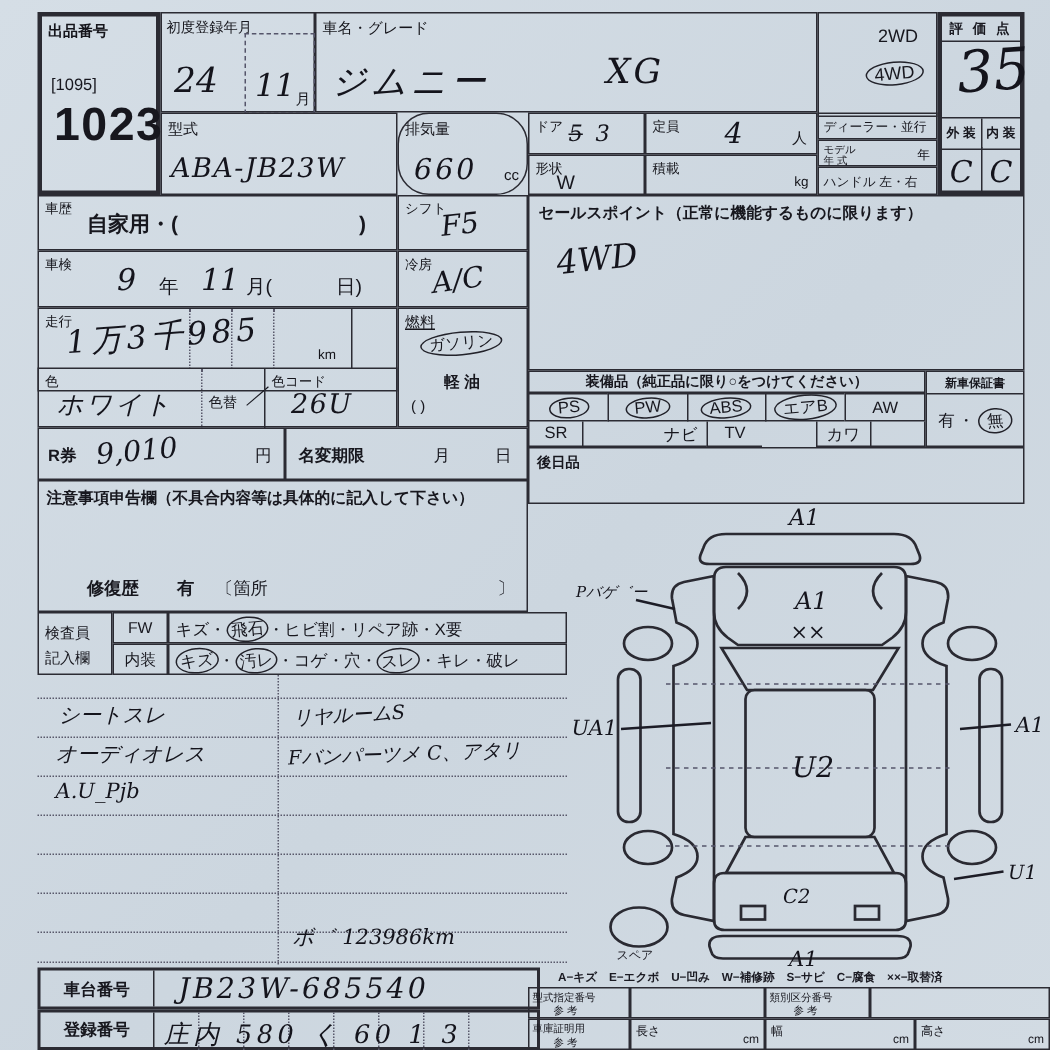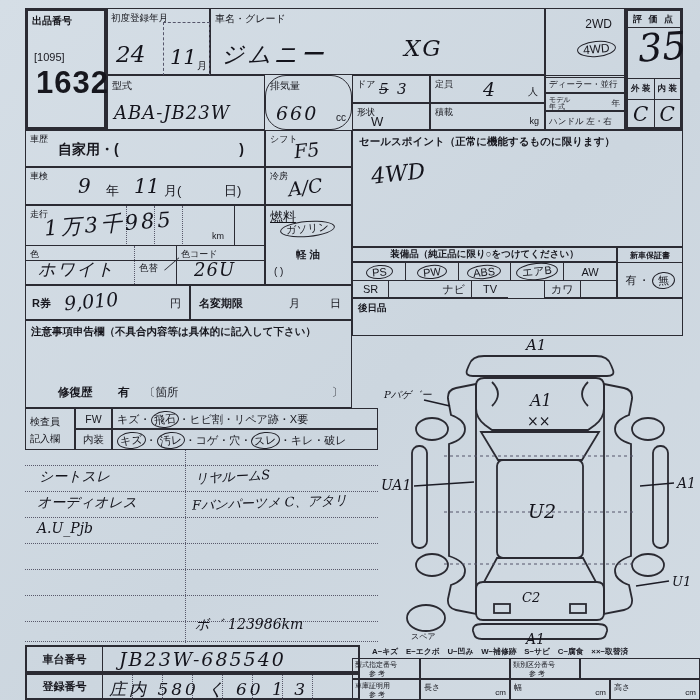--- a/index.html
+++ b/index.html
@@ -18,21 +18,21 @@
   svg text{font-family:"DejaVu Serif",serif;}
 </style>
 </head>
 <body>
 
 <div id="sheet">
 
   <div class="c thick" style="left:25px;top:8px;width:82px;height:122px;">
     <span class="abs lb" style="left:4px;top:3px;font-weight:bold;">出品番号</span>
     <span class="abs" style="left:6px;top:40px;font-size:11px;">[1095]</span>
-    <span class="abs" style="left:8px;top:54px;font-size:31px;font-weight:bold;letter-spacing:1px;">1632</span>
+    <span class="abs" style="left:8px;top:54px;font-size:31px;font-weight:bold;letter-spacing:1px;">1023</span>
   </div>
 
   <div class="c" style="left:107px;top:8px;width:103px;height:67px;">
     <span class="abs lb" style="left:3px;top:3px;font-size:9.5px;">初度登録年月</span>
     <span class="abs hw" style="left:8px;top:32px;font-size:23px;">24</span>
     <div class="abs" style="left:55px;top:13px;width:45px;height:52px;border:1.2px dashed #55556a;">
       <span class="abs hw" style="left:6px;top:22px;font-size:21px;">11</span>
       <span class="abs lb" style="right:2px;bottom:2px;">月</span>
     </div>
   </div>
@@ -130,21 +130,21 @@
     <span class="abs lb" style="left:4px;top:2px;font-size:9px;">走行</span>
     <div class="dotv" style="left:100px;top:0;height:40px;"></div>
     <div class="dotv" style="left:128px;top:0;height:40px;"></div>
     <div class="dotv" style="left:156px;top:0;height:40px;"></div>
     <div class="abs" style="left:208px;top:0;height:40px;border-left:1.4px solid #2b2b33;"></div>
     <span class="abs hw" style="left:18px;top:4px;font-size:21px;letter-spacing:3px;transform:rotate(-4deg);">1万3千985</span>
     <span class="abs lb" style="left:186px;top:25px;font-size:9px;">km</span>
   </div>
 
   <div class="c" style="left:265px;top:205px;width:87px;height:80px;">
-    <span class="abs lb" style="left:4px;top:2px;font-size:13px;text-decoration:underline;">燃料</span>
+    <span class="abs lb" style="left:4px;top:2px;font-size:10px;text-decoration:underline;">燃料</span>
     <span class="abs circ" style="left:14px;top:15px;font-size:10.5px;">ガソリン</span>
     <span class="abs" style="left:30px;top:42px;font-size:10.5px;font-weight:bold;">軽 油</span>
     <span class="abs" style="left:8px;top:60px;font-size:10px;">(        )</span>
   </div>
 
   <div class="c" style="left:25px;top:245px;width:240px;height:40px;">
     <span class="abs lb" style="left:4px;top:2px;font-size:9px;">色</span>
     <span class="abs hw" style="left:12px;top:12px;font-size:17px;letter-spacing:2px;">ホワイト</span>
     <div class="dotv" style="left:108px;top:0;height:40px;"></div>
     <span class="abs lb" style="left:113px;top:16px;font-size:9.5px;">色替</span>

